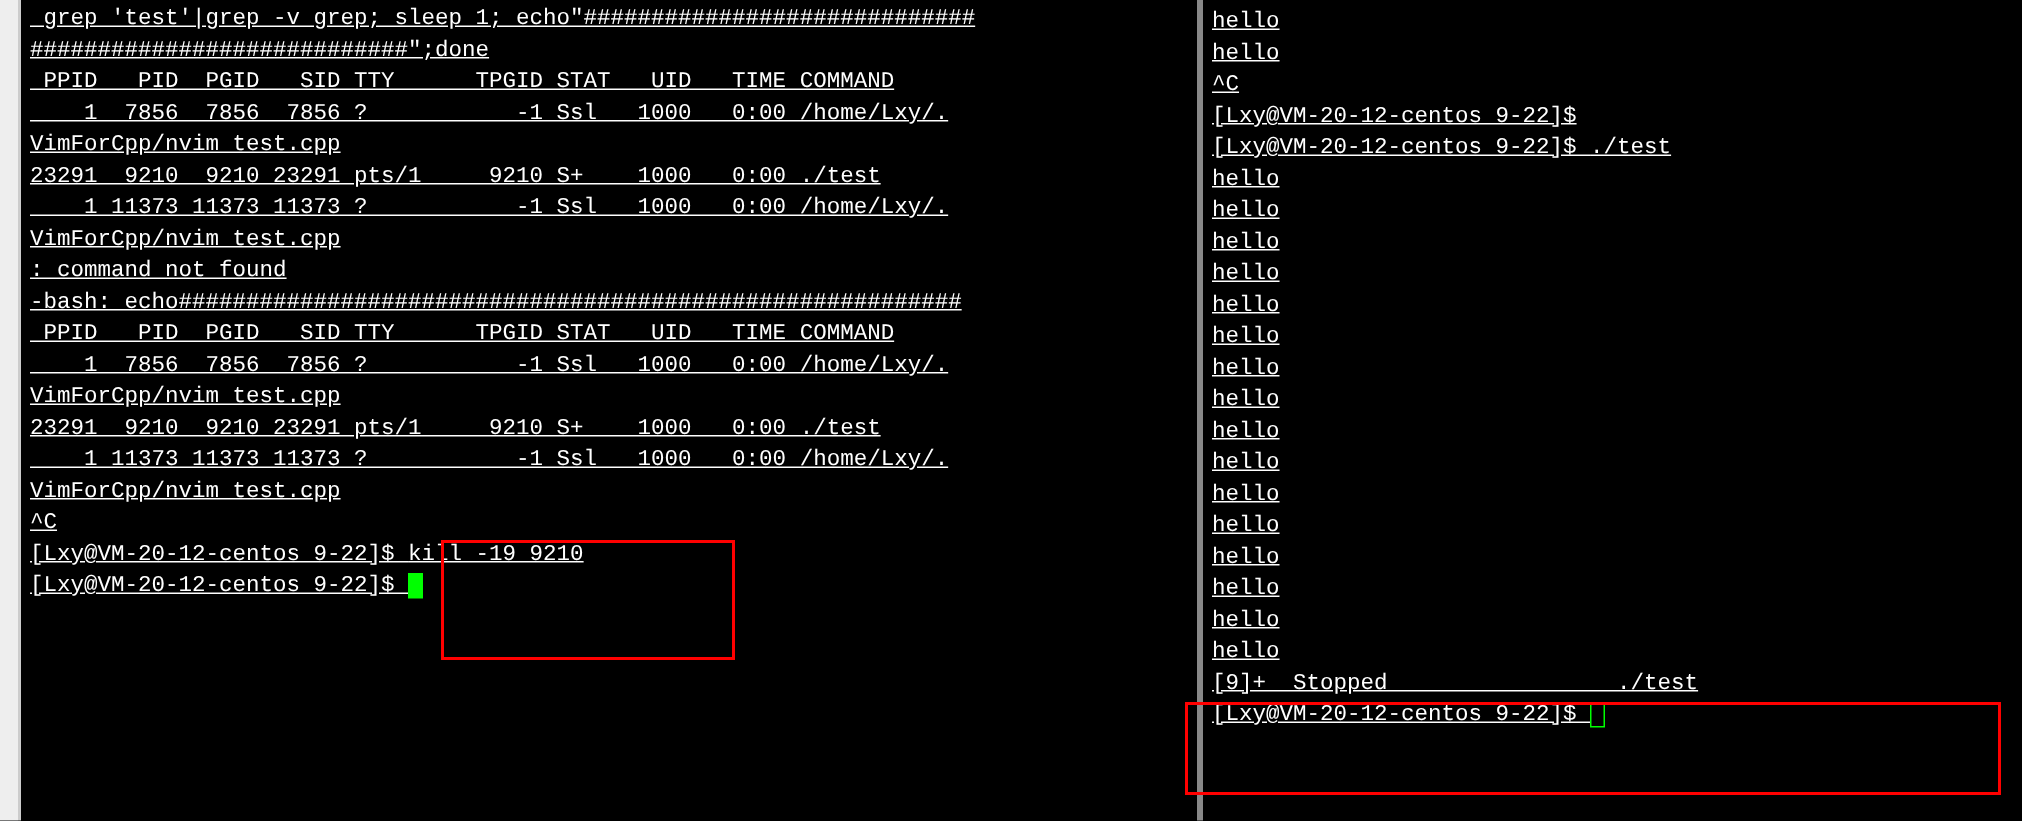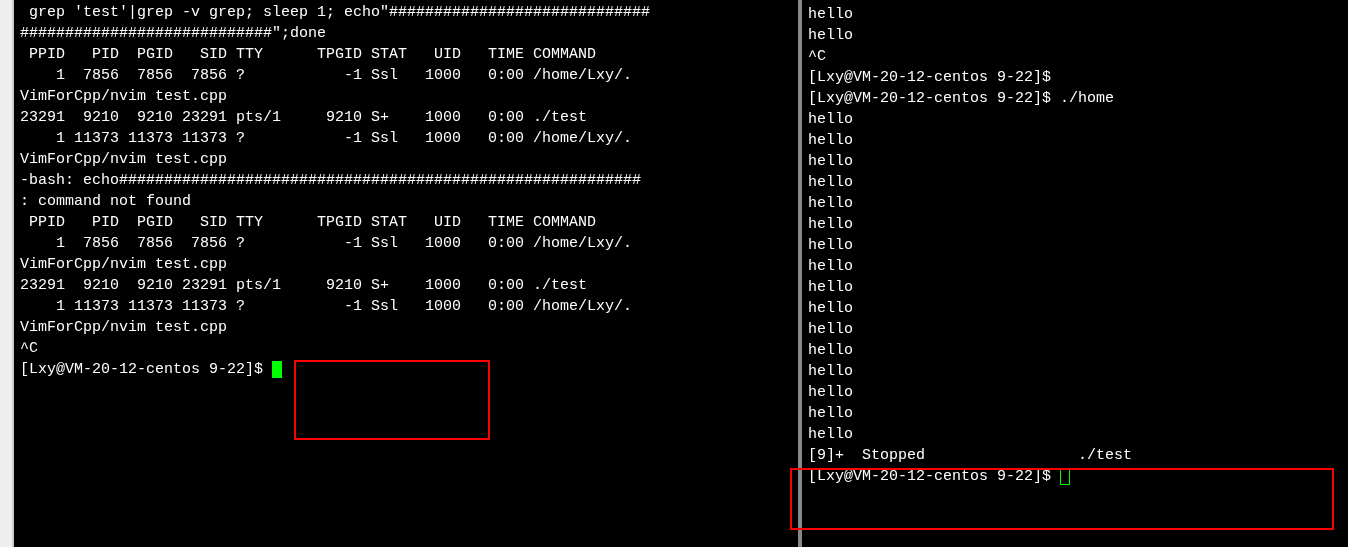--- a/index.html
+++ b/index.html
@@ -8,21 +8,21 @@
     font-family: "Consolas","Courier New",monospace;
     font-size:15px;
     line-height:21px;
     color:#fff;
     width:1348px;
     height:547px;
     overflow:hidden;
     position:relative;
   }
   .panes { display:flex; width:100%; height:100%; }
-  .pane { background:#000; overflow:hidden; position:relative; }
+  .pane { background:#000; overflow:hidden; position:relative;text-decoration:underline; }
   .pane-left {
     width:788px;
     border-left:2px solid #ccc;
     border-right:2px solid #888;
     padding:2px 6px 0 6px;
     margin-left:12px;
   }
   .gutter {
     width:12px;
     background:#eee;
@@ -65,41 +65,42 @@
   <div class="pane pane-left">
     <div id="left-lines">
         <div class="line"> grep 'test'|grep -v grep; sleep 1; echo"#############################</div>
         <div class="line">############################";done</div>
         <div class="line"> PPID   PID  PGID   SID TTY      TPGID STAT   UID   TIME COMMAND</div>
         <div class="line">    1  7856  7856  7856 ?           -1 Ssl   1000   0:00 /home/Lxy/.</div>
         <div class="line">VimForCpp/nvim test.cpp</div>
         <div class="line">23291  9210  9210 23291 pts/1     9210 S+    1000   0:00 ./test</div>
         <div class="line">    1 11373 11373 11373 ?           -1 Ssl   1000   0:00 /home/Lxy/.</div>
         <div class="line">VimForCpp/nvim test.cpp</div>
+        <div class="line">: command not found</div>
         <div class="line">-bash: echo##########################################################</div>
-        <div class="line">: command not found</div>
         <div class="line"> PPID   PID  PGID   SID TTY      TPGID STAT   UID   TIME COMMAND</div>
         <div class="line">    1  7856  7856  7856 ?           -1 Ssl   1000   0:00 /home/Lxy/.</div>
         <div class="line">VimForCpp/nvim test.cpp</div>
         <div class="line">23291  9210  9210 23291 pts/1     9210 S+    1000   0:00 ./test</div>
         <div class="line">    1 11373 11373 11373 ?           -1 Ssl   1000   0:00 /home/Lxy/.</div>
         <div class="line">VimForCpp/nvim test.cpp</div>
         <div class="line">^C</div>
       </div>
+    <div class="line"><span>[Lxy@VM-20-12-centos 9-22]$ </span><span>kill -19 9210</span></div>
     <div class="line"><span>[Lxy@VM-20-12-centos 9-22]$ </span><span class="cursor"></span></div>
   </div>
 
   <div class="pane pane-right">
     <div id="right-top">
         <div class="line">hello</div>
         <div class="line">hello</div>
         <div class="line">^C</div>
       </div>
     <div class="line">[Lxy@VM-20-12-centos 9-22]$</div>
-    <div class="line"><span>[Lxy@VM-20-12-centos 9-22]$ </span><span>./home</span></div>
+    <div class="line"><span>[Lxy@VM-20-12-centos 9-22]$ </span><span>./test</span></div>
     <div id="right-hellos">
         <div class="line">hello</div>
         <div class="line">hello</div>
         <div class="line">hello</div>
         <div class="line">hello</div>
         <div class="line">hello</div>
         <div class="line">hello</div>
         <div class="line">hello</div>
         <div class="line">hello</div>
         <div class="line">hello</div>

